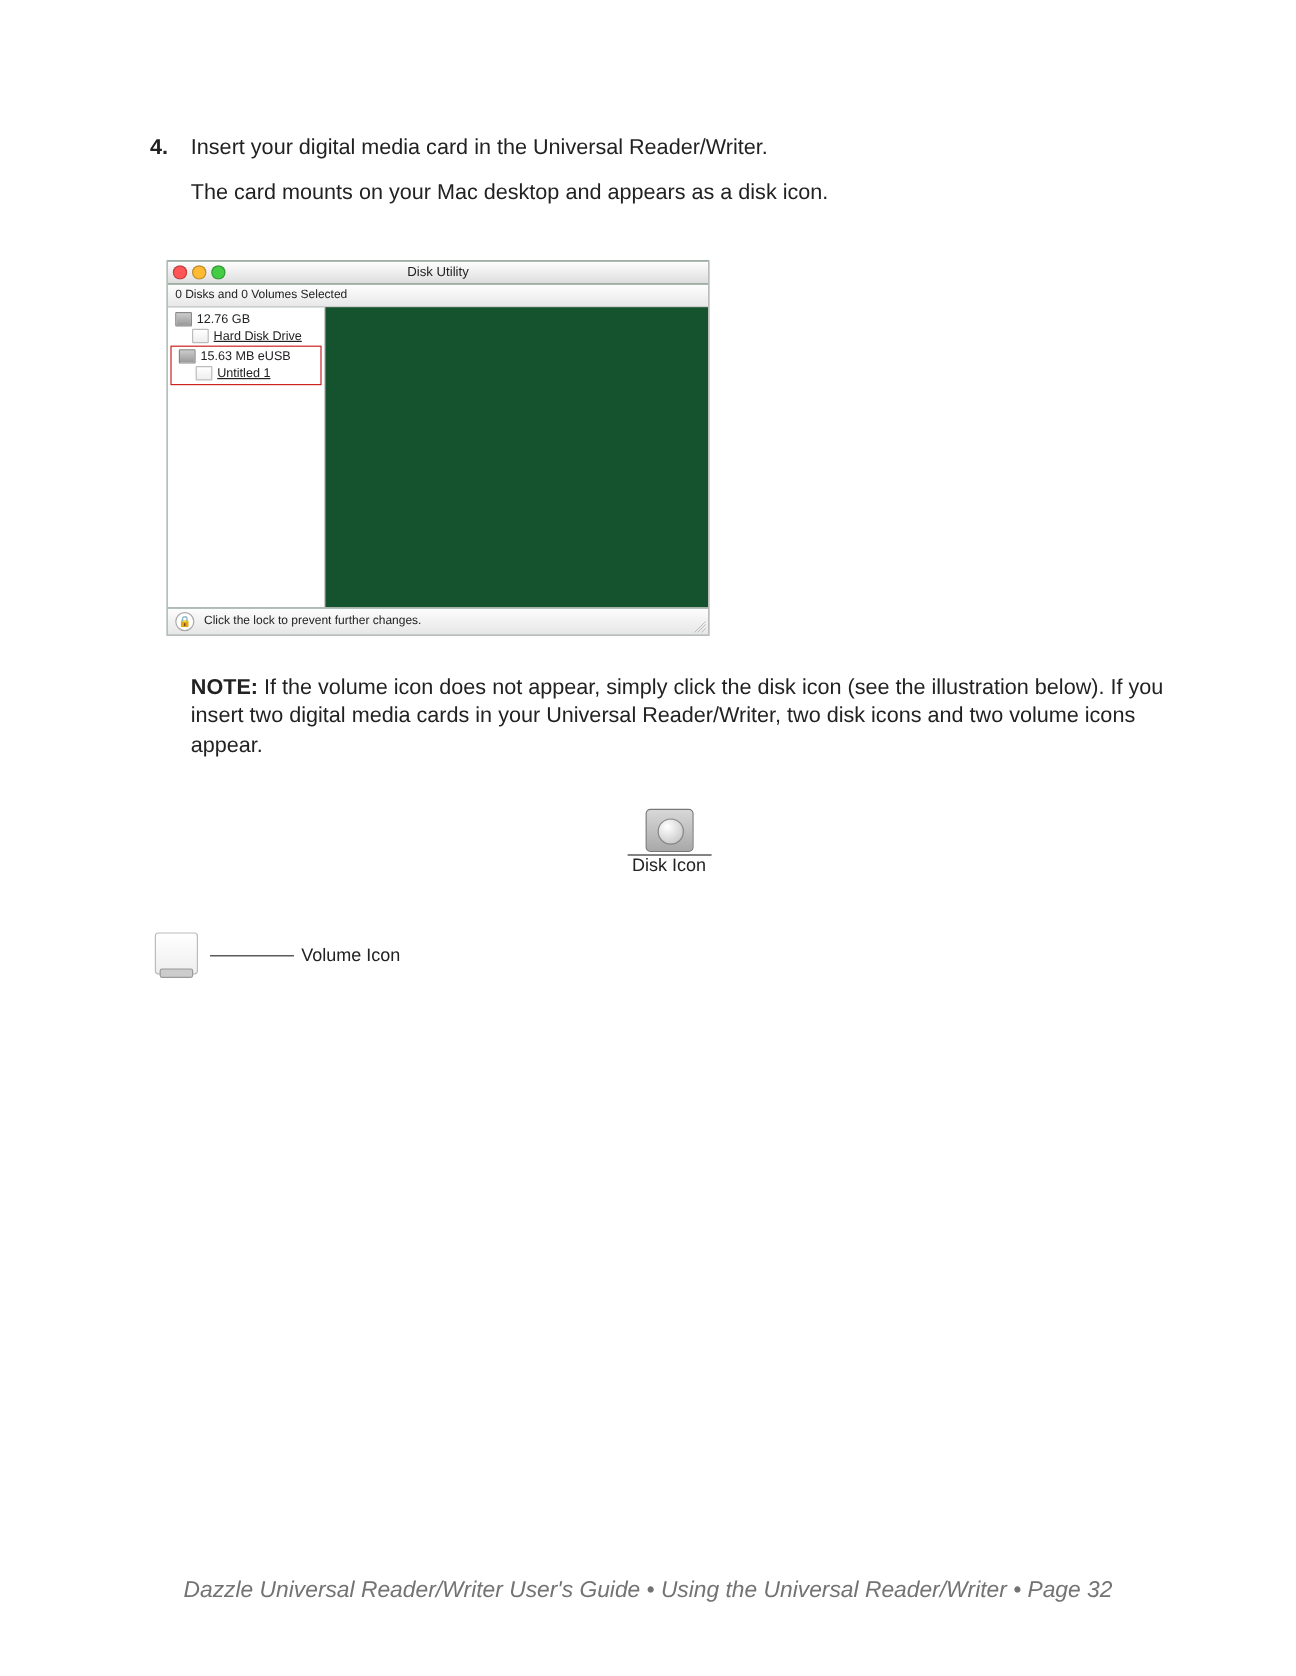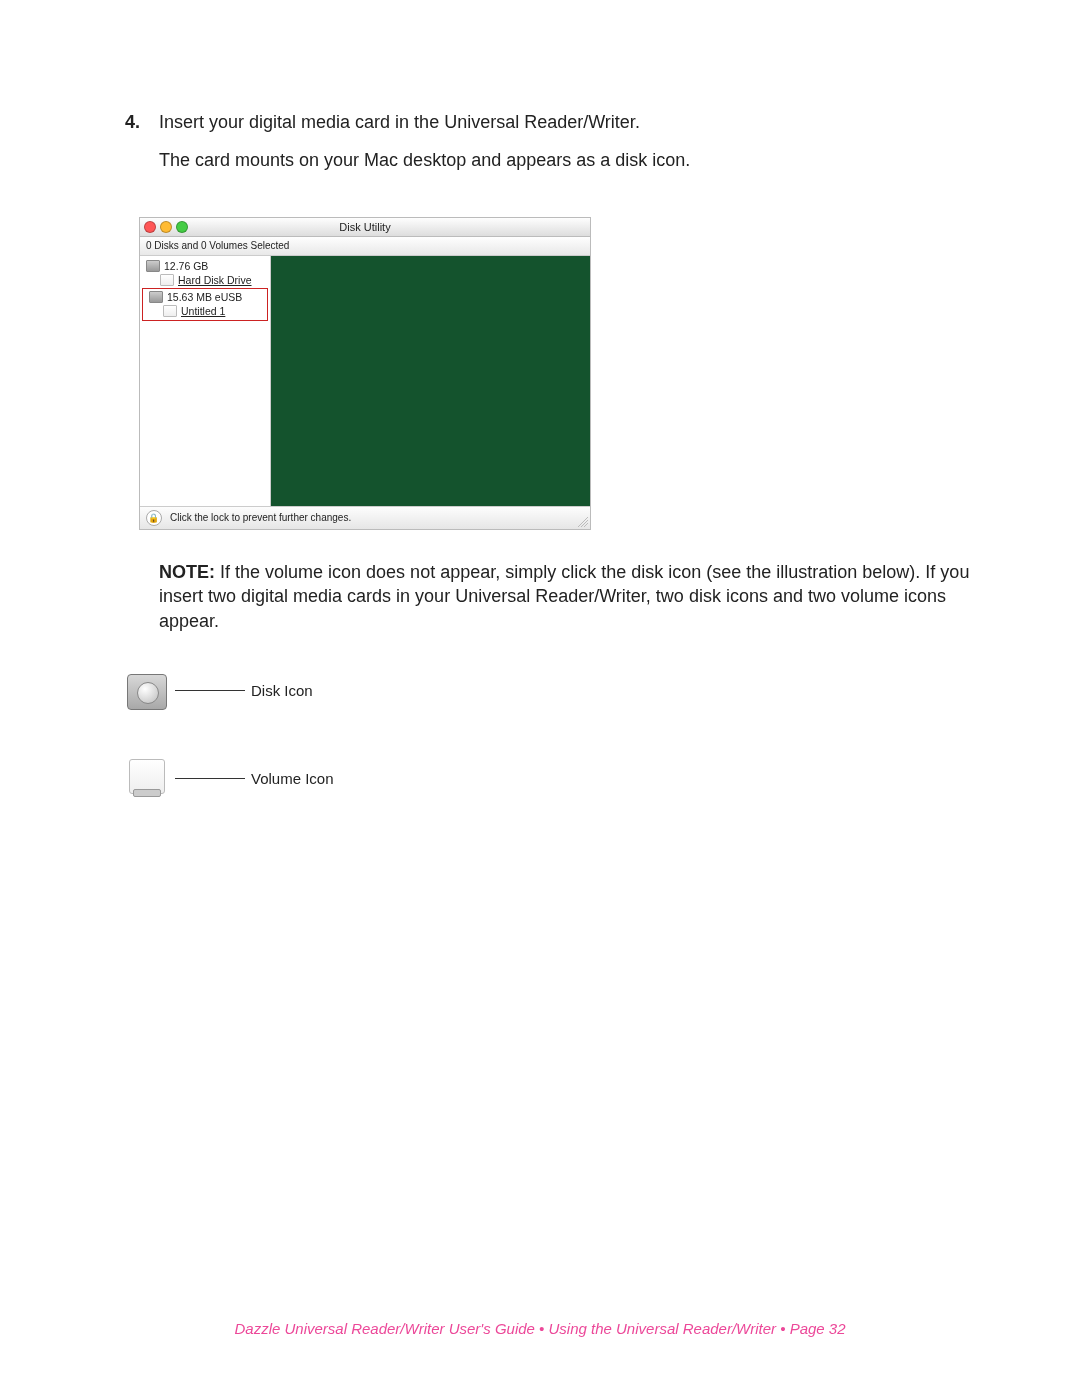--- a/index.html
+++ b/index.html
@@ -241,22 +241,22 @@
     border: 1px solid #999;
     border-radius: 2px;
   }
 
   .footer {
     position: absolute;
     left: 0; right: 0;
     bottom: 60px;
     text-align: center;
     font-style: italic;
-    font-size: 15px;
-    color: #ec4899;
+    font-size: 19px;
+    color: #737373;
   }
 </style>
 </head>
 <body>
 
 <div class="page">
 
   <div class="step">
     <div class="step-num">4.</div>
     <div class="step-body">
@@ -304,21 +304,21 @@
     </div>
   </div>
 
   <div class="indent-block" style="margin-top:30px;">
     <div class="para">
       <span class="note-label">NOTE:</span>
       <span>If the volume icon does not appear, simply click the disk icon (see the illustration below). If you insert two digital media cards in your Universal Reader/Writer, two disk icons and two volume icons appear.</span>
     </div>
   </div>
 
-  <div class="callout" style="margin-top:34px;">
+  <div class="callout" style="margin-top:34px;flex-direction:column;">
     <div class="disk-icon-big"></div>
     <div class="line"></div>
     <span>Disk Icon</span>
   </div>
 
   <div class="callout" style="margin-top:44px;">
     <div class="volume-icon-big"></div>
     <div class="line"></div>
     <span>Volume Icon</span>
   </div>

